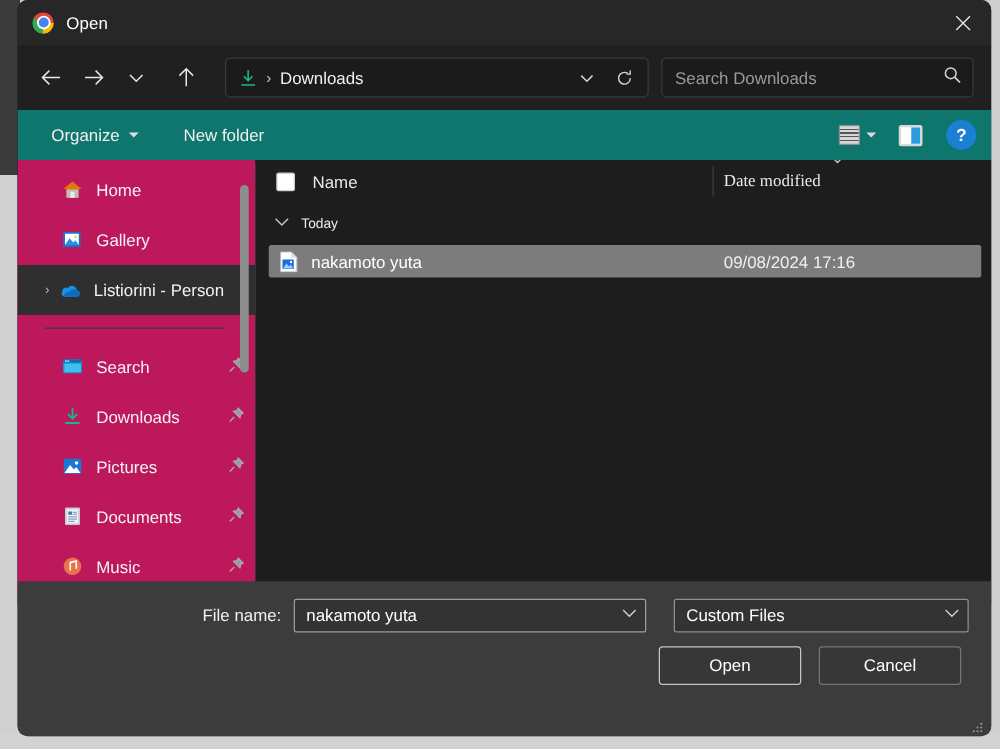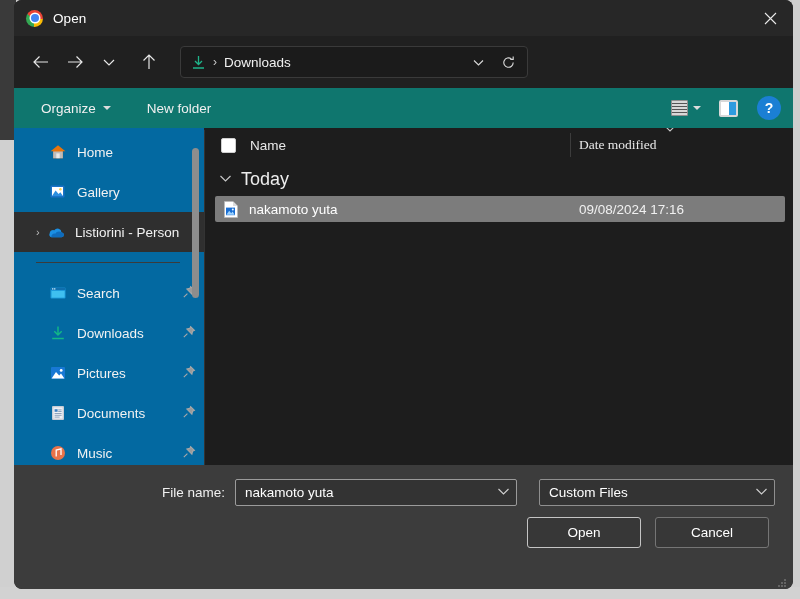--- a/index.html
+++ b/index.html
@@ -110,21 +110,21 @@
   .pane-ico i.l { width:55%; background:#ffffff; }
   .pane-ico i.r { width:45%; background:#2e9bdf; }
   .help-btn { width:24px;height:24px;border-radius:50%;background:#1b7fd4;color:#fff;
               display:flex;align-items:center;justify-content:center;font-size:14px;font-weight:bold; margin-left:8px;}
 
   
   .body { display:flex; height: 356px; background:#202020; }
 
   .sidebar {
     width: 190px; position: relative;
-    background: #0369a1; overflow: hidden; padding-top: 4px;
+    background: #be185d; overflow: hidden; padding-top: 4px;
   }
   .sb-item {
     height: 40px; display:flex; align-items:center;
     padding-left: 34px; padding-right: 8px; gap: 10px;
     font-size: 13.5px; color:#f2f2f2; position:relative;
     white-space: nowrap;
   }
   .sb-item.indent2 { padding-left: 20px; }
   .sb-item.selected { background:#2f2f2f; }
   .sb-chev { position:absolute; left:22px; color:#bdbdbd; font-size:11px; }
@@ -141,21 +141,21 @@
 
   .filelist { flex:1; position:relative; background:#1d1d1d; overflow:hidden; }
   .col-head {
     height: 34px; display:flex; align-items:center;
     font-size: 13.5px; color:#e8e8e8; position:relative;
   }
   .col-name { display:flex; align-items:center; gap:14px; padding-left:16px; width:365px; }
   .chk { width:15px; height:15px; background:#ffffff; border-radius:2px; border:1px solid #cfcfcf; }
   .col-date { padding-left:8px; border-left:1px solid #3c3c3c; height:24px; display:flex; align-items:center; position:relative;font-family:Liberation Serif, serif;}
   .sort-chev { position:absolute; left:92px; top:-10px; color:#c8c8c8; font-size:11px; }
-  .group-row { height:34px; display:flex; align-items:center; gap:9px; padding-left:14px; font-size:18px; color:#ededed; }
+  .group-row { height:34px; display:flex; align-items:center; gap:9px; padding-left:14px; font-size:11px; color:#ededed; }
   .group-chev { color:#c8c8c8; font-size:11px; }
   .file-row {
     height: 26px; margin: 0 8px 0 10px; display:flex; align-items:center;
     background:#7c7c7c; border-radius:2px; font-size:13.5px; color:#ffffff;
   }
   .file-ico { width:16px; height:17px; margin-left:8px; flex:none; }
   .file-name { margin-left:10px; width:330px; }
   .file-date { color:#f0f0f0; }
   .hscroll-track { position:absolute; left:8px; right:8px; bottom:6px; height:11px; }
   .hscroll-thumb { width:366px; height:11px; background:#a0a0a0; border:1px solid #6e6e6e; border-radius:2px; }
@@ -244,20 +244,29 @@
         </svg>
       </span>
       <span class="addr-refresh">
         <svg width="15" height="15" viewBox="0 0 16 16">
           <path d="M13 8 A5 5 0 1 1 11 4.1" stroke="#d8d8d8" stroke-width="1.2" fill="none"></path>
           <path d="M13 1.5 V4.6 H9.9" stroke="#d8d8d8" stroke-width="1.2" fill="none"></path>
         </svg>
       </span>
     </div>
 
+    <div class="searchbox">
+      <span class="ph">Search Downloads</span>
+      <span>
+        <svg width="16" height="16" viewBox="0 0 16 16">
+          <circle cx="6.6" cy="6.6" r="4.3" stroke="#d6d6d6" stroke-width="1.2" fill="none"></circle>
+          <path d="M9.9 9.9 L14 14" stroke="#d6d6d6" stroke-width="1.4" fill="none"></path>
+        </svg>
+      </span>
+    </div>
   </div>
 
   <div class="toolbar">
     <div class="tb-item">
       <span>Organize</span>
       <span class="caret-dn"></span>
     </div>
     <div class="tb-item newfolder">
       <span>New folder</span>
     </div>

